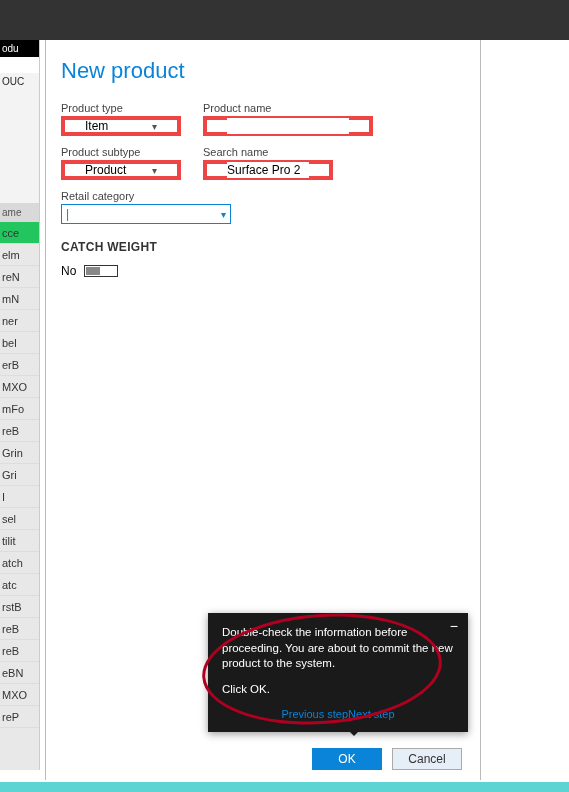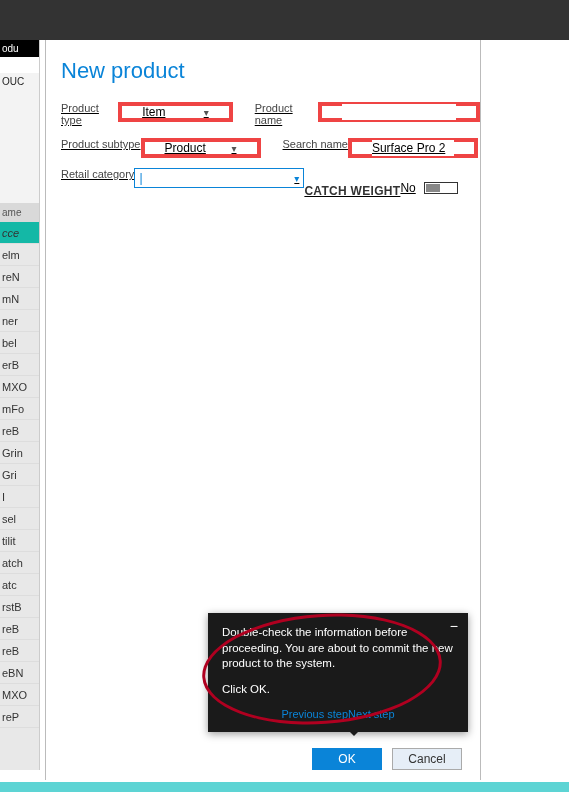--- a/index.html
+++ b/index.html
@@ -44,22 +44,21 @@
     }
     .bg-row {
       padding: 4px 2px;
       border-bottom: 1px solid #ddd;
       overflow: hidden;
       white-space: nowrap;
       height: 22px;
       line-height: 14px;
     }
     .bg-row.selected {
-      background: #14b8a6;
-      font-style: italic;
+      background: #22c55e;
     }
     .bottom-cyan {
       position: absolute;
       left: 0;
       bottom: 0;
       width: 569px;
       height: 10px;
       background: #5dd4d4;
     }
     .modal {
@@ -79,22 +78,21 @@
       font-weight: 400;
       margin-bottom: 18px;
     }
     .form-row {
       display: flex;
       gap: 22px;
       margin-bottom: 10px;
     }
     .field {
       display: flex;
-      flex-direction: row;
-      text-decoration: underline;
+      flex-direction: column;
     }
     .field-label {
       font-size: 11px;
       color: #444;
       margin-bottom: 2px;
     }
     .select, .text-input {
       border: 4px solid #ef4444;
       background: #fff;
       height: 20px;

